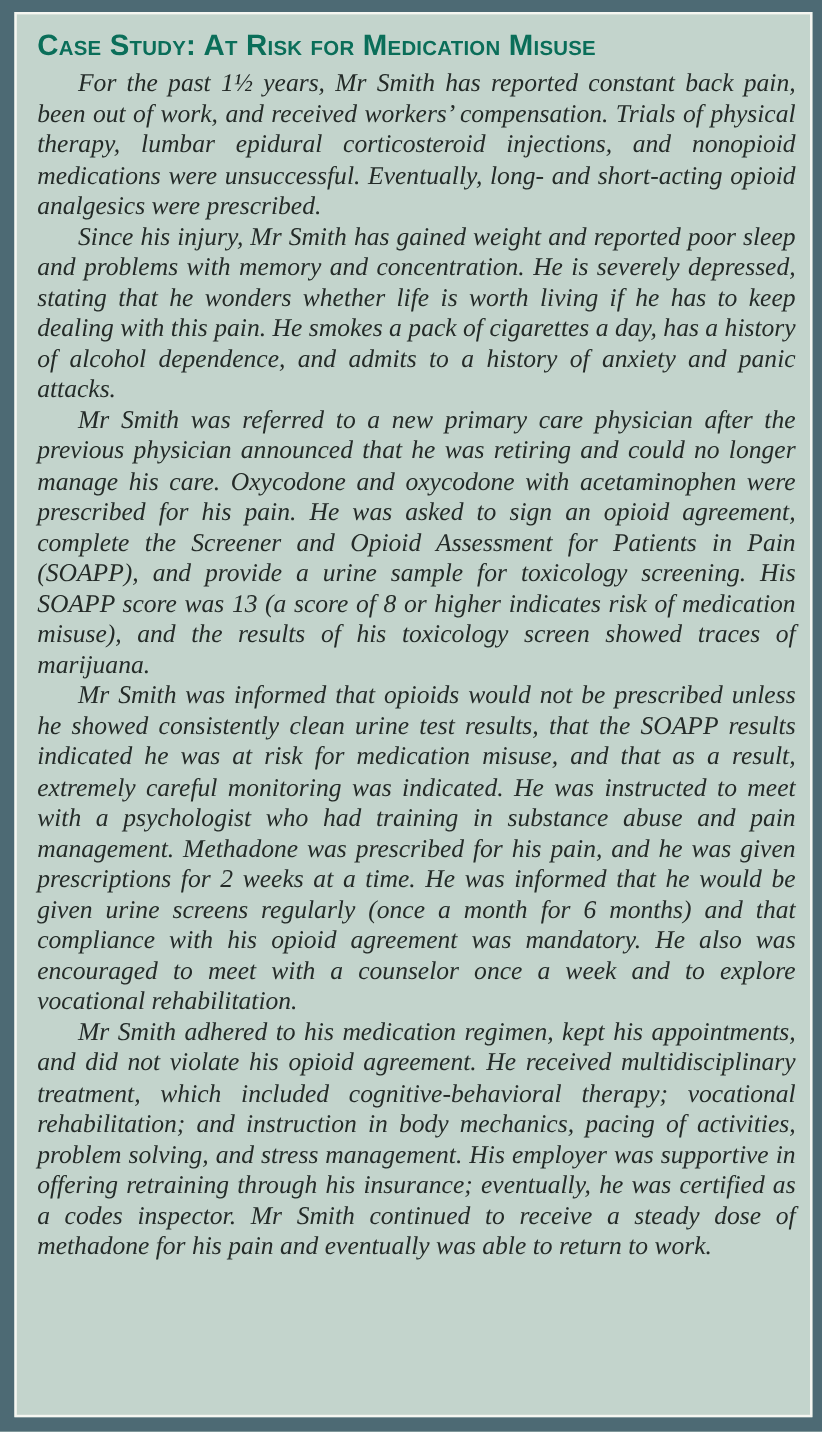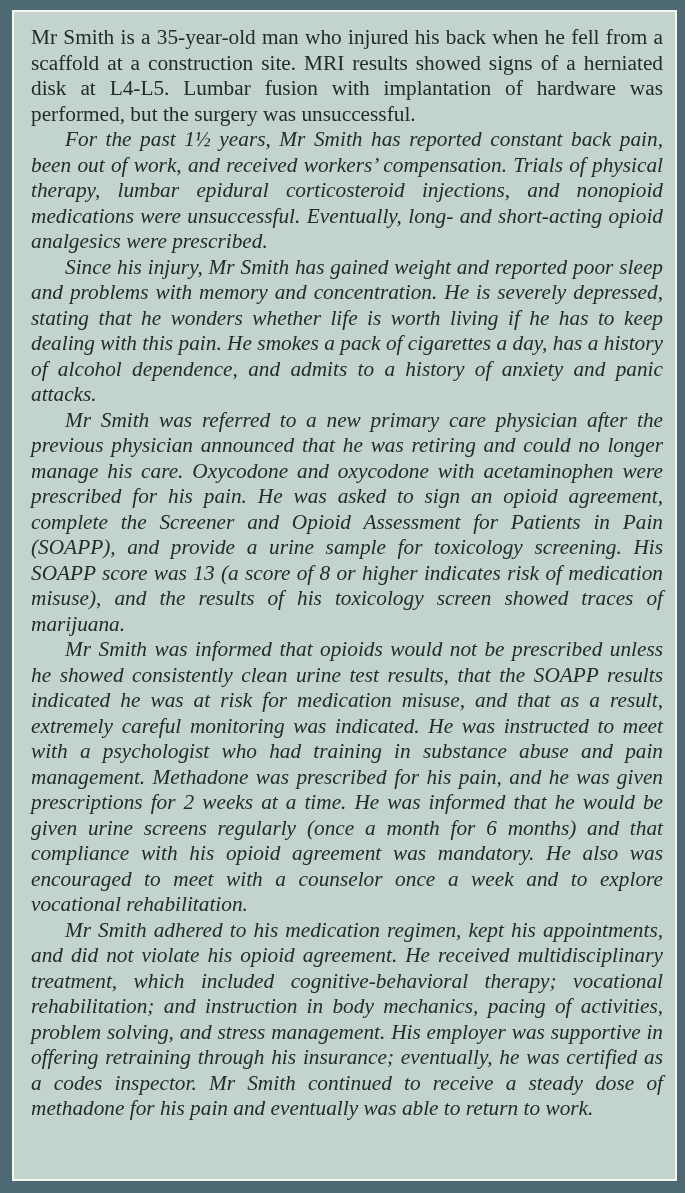--- a/index.html
+++ b/index.html
@@ -53,22 +53,22 @@
   .paras p.indented{
     text-indent:34px;
     font-style:italic;
   }
 </style>
 </head>
 <body>
 
 <div class="frame">
   <div class="inner">
+    <h1 class="title">Case Study: At Risk for Medication Misuse</h1>
     <div class="paras" id="paras">
-        <p>Mr Smith is a 35-year-old man who injured his back when he fell from a scaffold at a construction site. MRI results showed signs of a herniated disk at L4-L5. Lumbar fusion with implantation of hardware was performed, but the surgery was unsuccessful.</p>
         <p class="indented">For the past 1½ years, Mr Smith has reported constant back pain, been out of work, and received workers’ compensation. Trials of physical therapy, lumbar epidural corticosteroid injections, and nonopioid medications were unsuccessful. Eventually, long- and short-acting opioid analgesics were prescribed.</p>
         <p class="indented">Since his injury, Mr Smith has gained weight and reported poor sleep and problems with memory and concentration. He is severely depressed, stating that he wonders whether life is worth living if he has to keep dealing with this pain. He smokes a pack of cigarettes a day, has a history of alcohol dependence, and admits to a history of anxiety and panic attacks.</p>
         <p class="indented">Mr Smith was referred to a new primary care physician after the previous physician announced that he was retiring and could no longer manage his care. Oxycodone and oxycodone with acetaminophen were prescribed for his pain. He was asked to sign an opioid agreement, complete the Screener and Opioid Assessment for Patients in Pain (SOAPP), and provide a urine sample for toxicology screening. His SOAPP score was 13 (a score of 8 or higher indicates risk of medication misuse), and the results of his toxicology screen showed traces of marijuana.</p>
         <p class="indented">Mr Smith was informed that opioids would not be prescribed unless he showed consistently clean urine test results, that the SOAPP results indicated he was at risk for medication misuse, and that as a result, extremely careful monitoring was indicated. He was instructed to meet with a psychologist who had training in substance abuse and pain management. Methadone was prescribed for his pain, and he was given prescriptions for 2 weeks at a time. He was informed that he would be given urine screens regularly (once a month for 6 months) and that compliance with his opioid agreement was mandatory. He also was encouraged to meet with a counselor once a week and to explore vocational rehabilitation.</p>
         <p class="indented">Mr Smith adhered to his medication regimen, kept his appointments, and did not violate his opioid agreement. He received multidisciplinary treatment, which included cognitive-behavioral therapy; vocational rehabilitation; and instruction in body mechanics, pacing of activities, problem solving, and stress management. His employer was supportive in offering retraining through his insurance; eventually, he was certified as a codes inspector. Mr Smith continued to receive a steady dose of methadone for his pain and eventually was able to return to work.</p>
       </div>
   </div>
 </div>
 
 </body></html>

